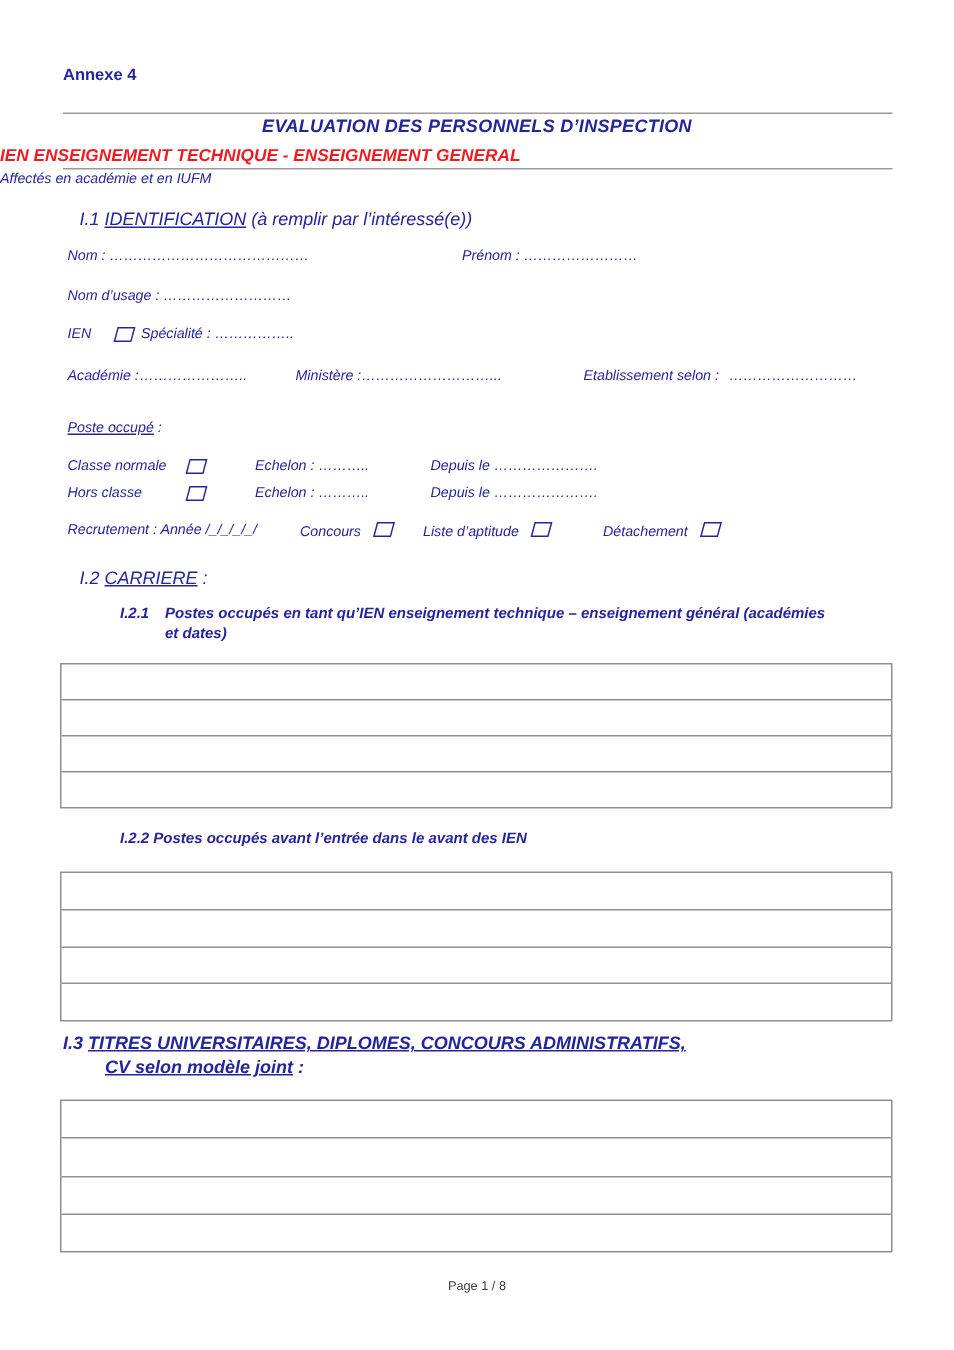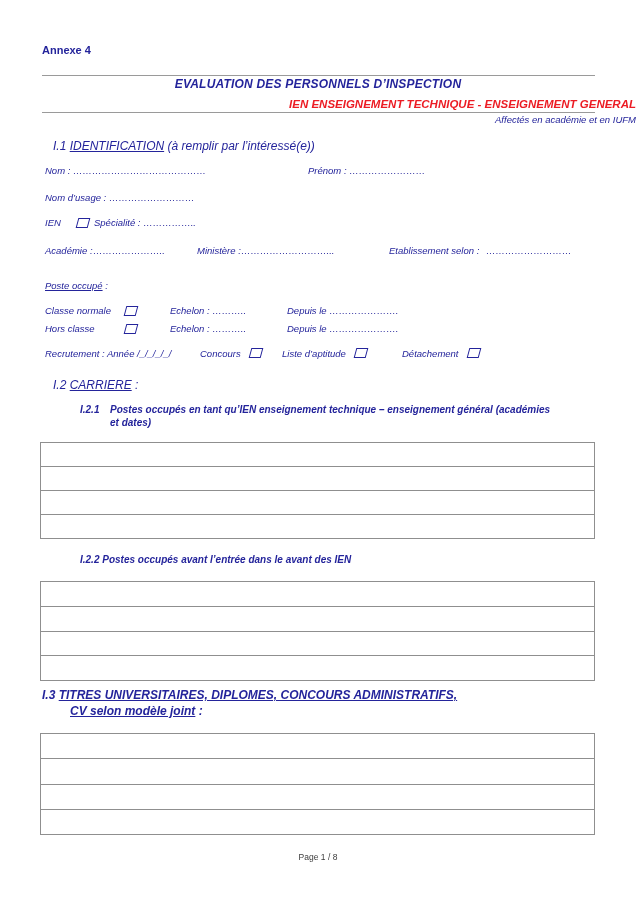--- a/index.html
+++ b/index.html
@@ -18,25 +18,25 @@
   }
   .hline{
     position:absolute;left:42px;width:553px;height:0;
     border-top:1px solid var(--rule,#9A9A9A);
   }
   .title{
     position:absolute;top:77px;left:0;width:100%;text-align:center;
     font-weight:bold;font-size:12px;letter-spacing:.2px;
   }
   .subtitle{
-    position:absolute;top:98px;left:0;width:100%;text-align:right;
+    position:absolute;top:98px;left:0;width:100%;text-align:left;
     font-weight:bold;font-size:11.5px;color:var(--red,#EC1C24);
   }
   .note{
-    position:absolute;top:114px;left:0;width:100%;text-align:right;
+    position:absolute;top:114px;left:0;width:100%;text-align:left;
     font-size:9.5px;
   }
   .h1{
     position:absolute;left:53px;
     font-weight:normal;font-size:12px;white-space:nowrap;
   }
   .row{
     position:absolute;left:0;width:636px;height:14px;
     font-size:9.5px;
   }

